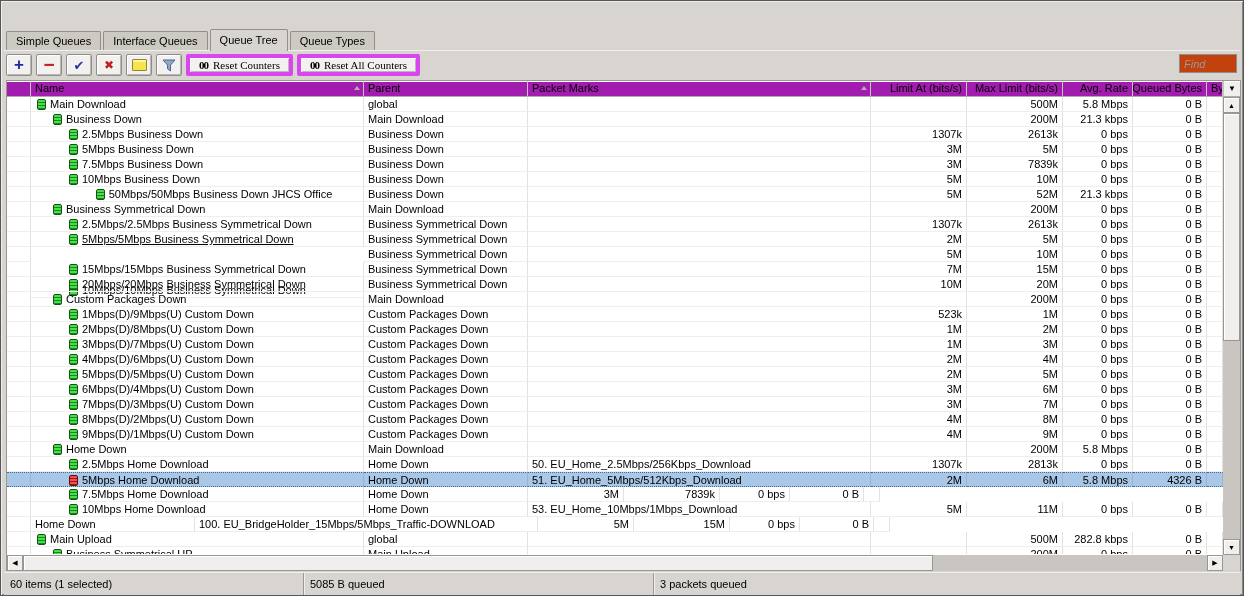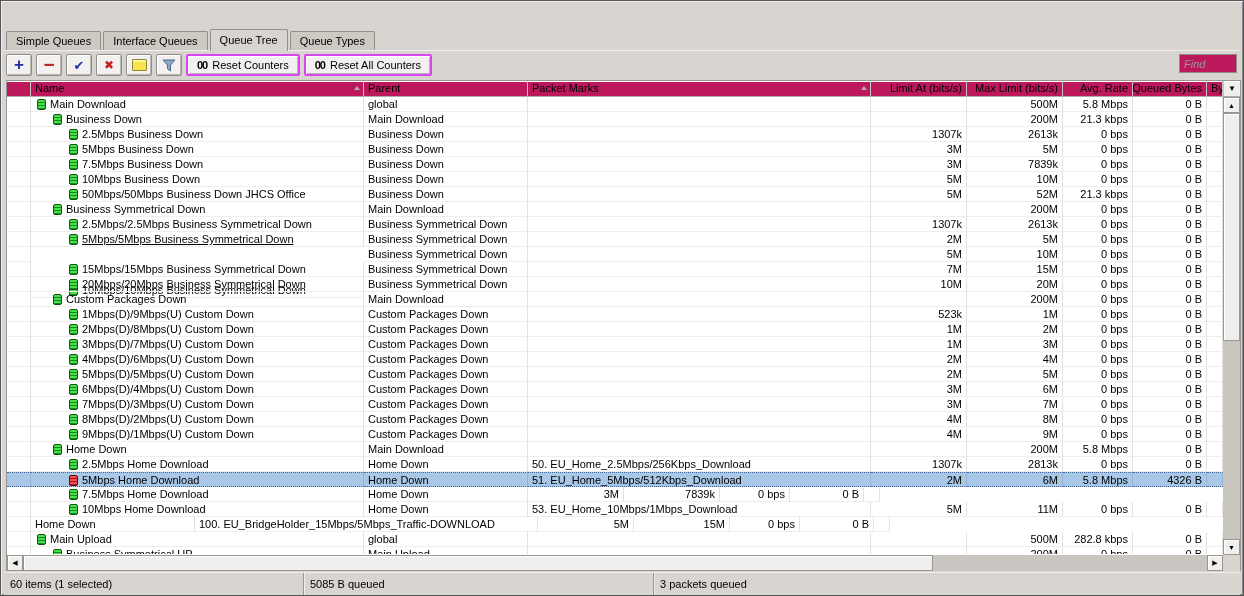--- a/index.html
+++ b/index.html
@@ -18,38 +18,38 @@
   .tabbar{position:absolute;left:5px;top:27px;right:5px;height:22px;display:flex;align-items:flex-end;}
   .tab{height:18px;line-height:18px;padding:0 9px;font-size:11px;background:#cdc9c3;
     border:1px solid #928f8a;border-bottom:none;border-radius:2px 2px 0 0;margin-right:2px;color:#000;}
   .tab.active{height:21px;line-height:21px;background:#d8d5d0;position:relative;z-index:2;margin-bottom:-1px;}
   .tabline{position:absolute;left:3px;top:49px;right:3px;height:1px;background:#f0efed;}
   
   .toolbar{position:absolute;left:5px;top:51px;right:5px;height:26px;display:flex;gap:4px;align-items:center;}
   .ibtn{width:26px;height:22px;background:#f2f1ef;border:1px solid #8f8d89;border-radius:2px;
     box-shadow:inset 1px 1px 0 #fff, inset -1px -1px 0 #bcb9b4;
     display:flex;align-items:center;justify-content:center;box-sizing:border-box;}
-  .tbtn{height:22px;background:#f2f1ef;border:2px solid #d946ef;border-radius:2px;
+  .tbtn{height:22px;background:#f2f1ef;border:4px solid #d946ef;border-radius:2px;
     box-shadow:inset 1px 1px 0 #fff, inset -1px -1px 0 #bcb9b4;
-    display:flex;align-items:center;gap:5px;padding:0 9px;font-size:11px;color:#000;box-sizing:border-box;}
+    display:flex;align-items:center;gap:5px;padding:0 9px;font-size:11px;color:#000;box-sizing:border-box;font-family:Liberation Serif, serif;}
   .tbtn b{font-size:11px;font-weight:bold;letter-spacing:-1px;}
   .g-add{color:#2228a8;font-size:17px;font-weight:bold;line-height:10px;}
   .g-rem{color:#c22020;font-size:19px;font-weight:bold;line-height:8px;}
   .g-ena{color:#2233aa;font-size:13px;font-weight:bold;}
   .g-dis{color:#c22020;font-size:12px;font-weight:bold;}
   .g-com{width:13px;height:10px;background:#f7e34d;border:1px solid #8f8a30;border-radius:1px;
     box-shadow:inset 0 2px 0 #fdf3a0;}
   .find{position:absolute;right:1px;top:2px;width:58px;height:19px;border:1px solid #8f8d89;
-    background:#be185d;font-size:11px;font-style:italic;padding:0 4px;box-sizing:border-box;
+    background:#c2410c;font-size:11px;font-style:italic;padding:0 4px;box-sizing:border-box;
     font-family:"Liberation Sans",sans-serif;}
   .find::placeholder{color:#9a9a9a;}
   
   .tablewrap{position:absolute;left:5px;top:79px;width:1235px;height:491px;border:1px solid #9a9792;
     background:#fff;box-sizing:border-box;}
-  .thead{position:absolute;left:0;top:0;height:16px;width:1233px;display:flex;background:#be185d;overflow:hidden;}
+  .thead{position:absolute;left:0;top:0;height:16px;width:1233px;display:flex;background:#a21caf;overflow:hidden;}
   .hcell{height:16px;box-sizing:border-box;border-right:1px solid #c6c3be;border-bottom:1px solid #aeaba6;
     box-shadow:inset 0 1px 0 #fff;font-size:11px;line-height:15px;padding:0 4px;color:#000;
     white-space:nowrap;overflow:hidden;position:relative;flex:none;display:flex;}
   .hcell.num{justify-content:flex-end;align-items:center;}
   .sortmark{position:absolute;right:3px;top:5px;width:0;height:0;
     border-left:3px solid transparent;border-right:3px solid transparent;border-bottom:4px solid #b3b0ab;}
   .colsel{position:absolute;right:0;top:0;width:17px;height:16px;background:#f0efed;
     border-left:1px solid #c6c3be;border-bottom:1px solid #aeaba6;box-shadow:inset 0 1px 0 #fff;
     display:flex;align-items:center;justify-content:center;font-size:8px;color:#000;box-sizing:border-box;}
   .tbody{position:absolute;left:0;top:16px;width:1216px;height:457px;overflow:hidden;background:#fff;}
@@ -229,21 +229,21 @@
           <div class="tcell" style="width: 164px;">Business Down</div>
           <div class="tcell" style="width: 343px;"></div>
           <div class="tcell num" style="width: 96px;">5M</div>
           <div class="tcell num" style="width: 96px;">10M</div>
           <div class="tcell num" style="width: 70px;">0 bps</div>
           <div class="tcell num" style="width: 74px;">0 B</div>
           <div class="tcell" style="width: 16px;"></div>
         </div>
         <div class="trow">
           <div class="tcell" style="width: 24px;"></div>
-          <div class="tcell" style="width: 333px; padding-left: 38px;"><span class="qicon green"></span><span>50Mbps/50Mbps Business Down JHCS Office</span></div>
+          <div class="tcell" style="width: 333px; padding-left: 38px; text-align: center;"><span class="qicon green"></span><span>50Mbps/50Mbps Business Down JHCS Office</span></div>
           <div class="tcell" style="width: 164px;">Business Down</div>
           <div class="tcell" style="width: 343px;"></div>
           <div class="tcell num" style="width: 96px;">5M</div>
           <div class="tcell num" style="width: 96px;">52M</div>
           <div class="tcell num" style="width: 70px;">21.3 kbps</div>
           <div class="tcell num" style="width: 74px;">0 B</div>
           <div class="tcell" style="width: 16px;"></div>
         </div>
         <div class="trow">
           <div class="tcell" style="width: 24px;"></div>

